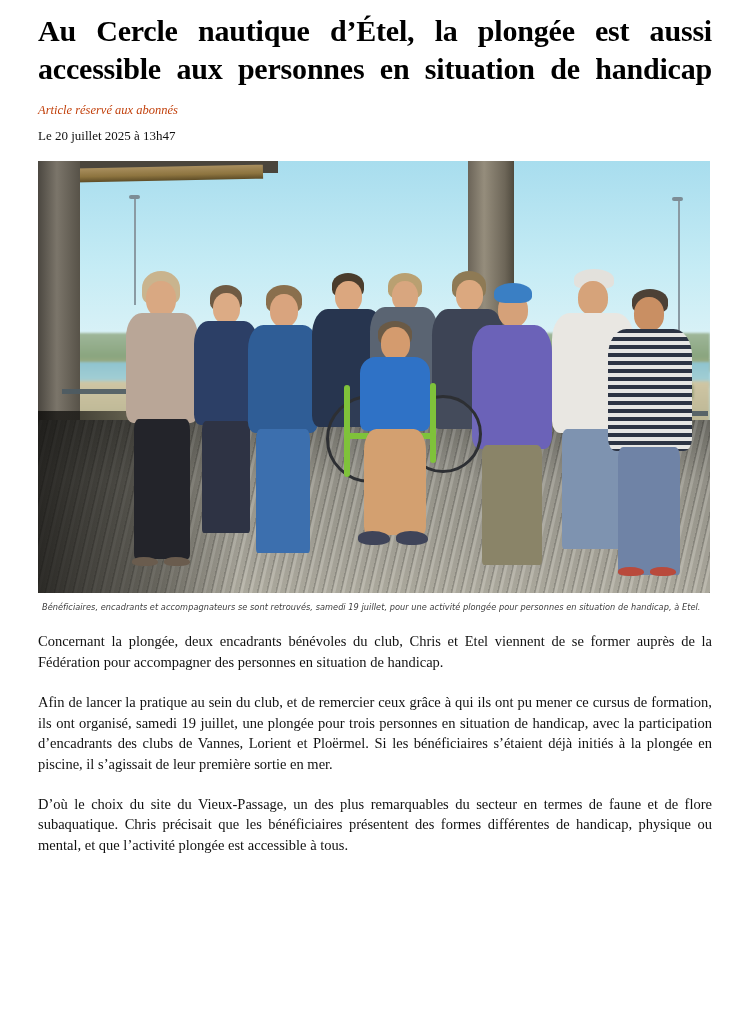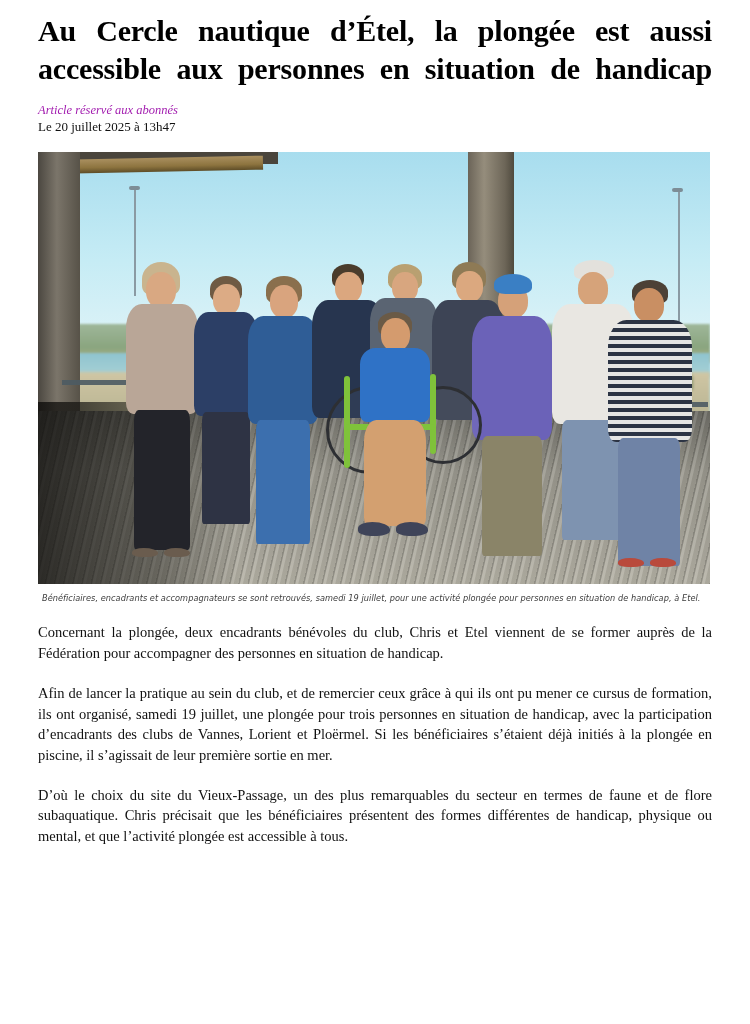--- a/index.html
+++ b/index.html
@@ -35,26 +35,27 @@
     width: 674px;
   }
   .meta {
     margin-top: 13px;
     width: 674px;
   }
   .meta-sub {
     font-style: italic;
     font-size: 12.5px;
     line-height: 1.32;
-    color: #a21caf;
+    color: #c2410c;
   }
   .meta-date {
     font-size: 13px;
     line-height: 1.34;
     color: #111111;
+    margin-top: 9px;
   }
   .lede {
     margin: 17px 0 0 0;
     width: 674px;
     font-size: 14.5px;
     line-height: 1.42;
     text-align: justify;
     color: #111111;
   }
   .figure {

